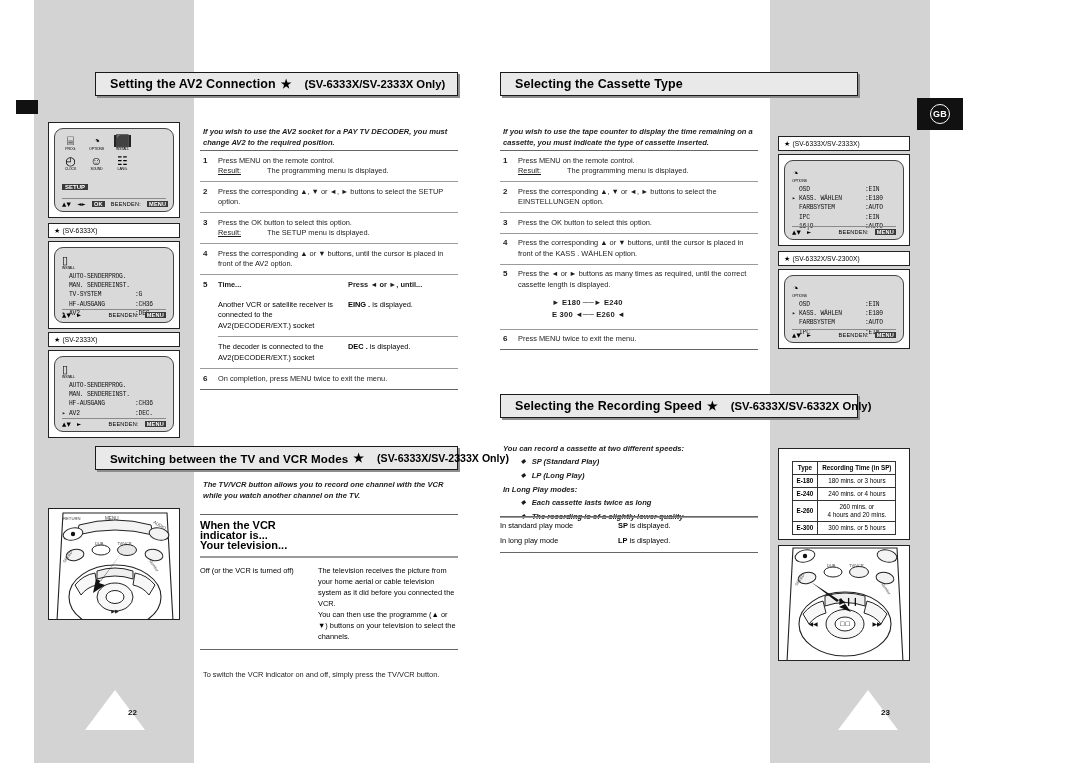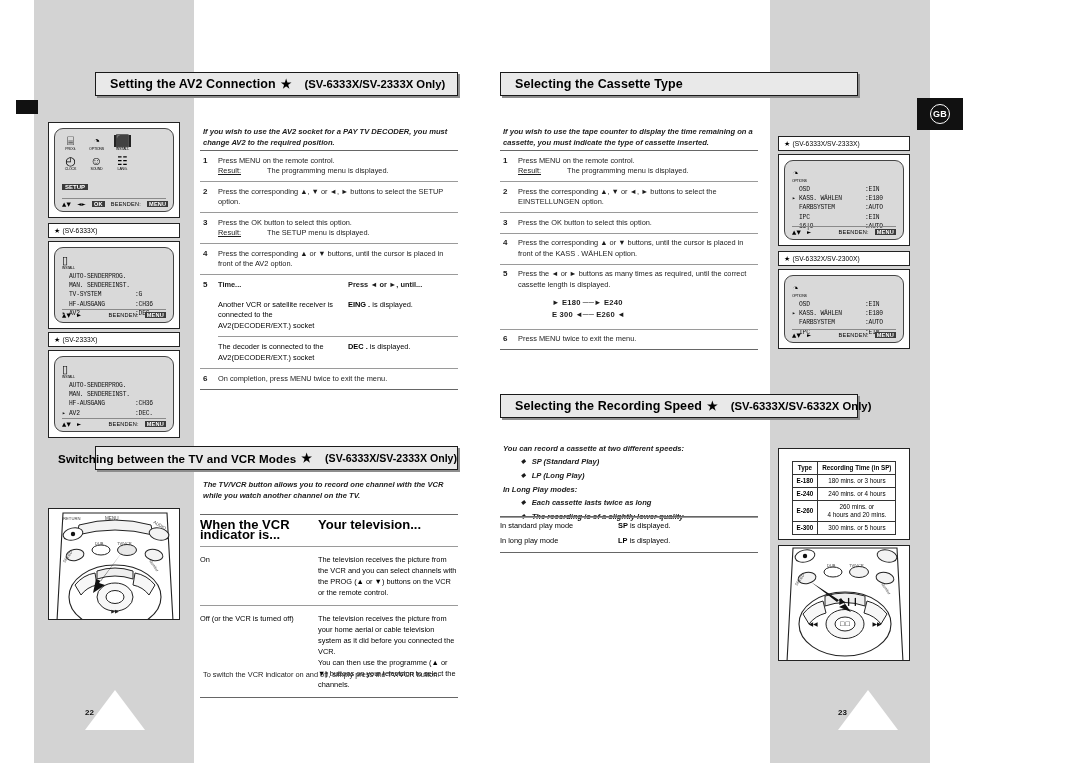--- a/index.html
+++ b/index.html
@@ -70,21 +70,21 @@
   .cycle { font-size:7.6px; font-weight:bold; letter-spacing:.2px; padding:7px 0 3px 34px; line-height:12px;}
 
   .bullets { position:absolute; font-size:7.6px; font-style:italic; font-weight:bold; line-height:13px; color:#1b1b1b;}
   .bullets .b { padding-left:24px; }
   .bullets .b:before { content:"\25C6"; font-size:6px; position:relative; left:-6px; top:-1px;}
 
   .note { position:absolute; font-size:7.4px; color:#1b1b1b; }
 
   
   .minitable { position:absolute; }
-  .minitable .hdr { display:flex; font-weight:bold; font-size:13px; line-height:10px; padding:5px 0 6px 0;}
+  .minitable .hdr { display:flex; font-weight:bold; font-size:11px; line-height:10px; padding:5px 0 6px 0;flex-direction:column;}
   .minitable .row { display:flex; font-size:7.4px; line-height:11px; padding:2px 0;}
   .minitable .c1 { width:118px; }
   .minitable .c2 { flex:1; }
 
   
   .osd-wrap { position:absolute; }
   .osd-label {
     border:1px solid #222; background:#fff; font-size:6.6px; padding:2.5px 5px;
     display:flex; align-items:center; gap:2px; margin-bottom:3px; letter-spacing:.1px;
   }
@@ -124,21 +124,21 @@
 
   
   .remote { position:absolute; border:1px solid #222; background:#fff; overflow:hidden; }
 
   
   .pnum { position:absolute; width:60px; height:40px; }
   .pnum .tri {
     width:0;height:0;border-left:30px solid transparent;border-right:30px solid transparent;
     border-bottom:40px solid #fff;
   }
-  .pnum .n { position:absolute; left:0; right:16px; top:18px; text-align:left; font-size:8px; font-weight:bold; color:#111;}
+  .pnum .n { position:absolute; left:0; right:8px; top:18px; text-align:right; font-size:8px; font-weight:bold; color:#111;}
   .arrowglyph { font-family:"DejaVu Sans", sans-serif; }
 </style>
 </head>
 <body>
 
 <div class="page-bg-left"></div>
 <div class="page-bg-right"></div>
 <div class="white-col-left"></div>
 <div class="sheet-left"></div>
 
@@ -337,39 +337,35 @@
       <div class="osd-foot">
         <span class="arrowglyph">▲▼</span>
         <span class="arrowglyph">►</span>
         <span style="margin-left:auto">BEENDEN:</span>
         <span class="inv">MENU</span>
       </div>
     </div>
   </div>
 </div>
 
-<div class="title-bar" style="left:95px; top:446px; width:363px; height:24px;justify-content:flex-end;">
+<div class="title-bar" style="left:95px; top:446px; width:363px; height:24px;">
   <span class="t-main" style="font-size:11.6px;">Switching between the TV and VCR Modes</span>
   <span class="t-star">★</span>
   <span class="t-sub" style="font-size:10.6px;">(SV-6333X/SV-2333X Only)</span>
 </div>
 
 <div class="intro" style="left:203px; top:479px; width:252px;">The TV/VCR button allows you to record one channel with the VCR while you watch another channel on the TV.</div>
 
 <div class="minitable" style="left:200px; top:514px; width:258px;">
   <div class="rule-dark"></div>
   <div class="hdr">
     <div class="c1">When the VCR indicator is...</div>
     <div class="c2">Your television...</div>
   </div>
   <div class="rule"></div>
-  <div class="row" style="padding:7px 0;">
-    <div class="c1">On</div>
-    <div class="c2">The television receives the picture from the VCR and you can select channels with the PROG (▲ or ▼) buttons on the VCR or the remote control.</div>
-  </div>
   <div class="rule"></div>
   <div class="row" style="padding:7px 0;">
     <div class="c1">Off (or the VCR is turned off)</div>
     <div class="c2" style="white-space:pre-line;">The television receives the picture from your home aerial or cable television system as it did before you connected the VCR.
 You can then use the programme (▲ or ▼) buttons on your television to select the channels.</div>
   </div>
   <div class="rule-dark"></div>
 </div>
 
 <div class="note" style="left:203px; top:670px; width:256px;">To switch the VCR indicator on and off, simply press the TV/VCR button.</div>

